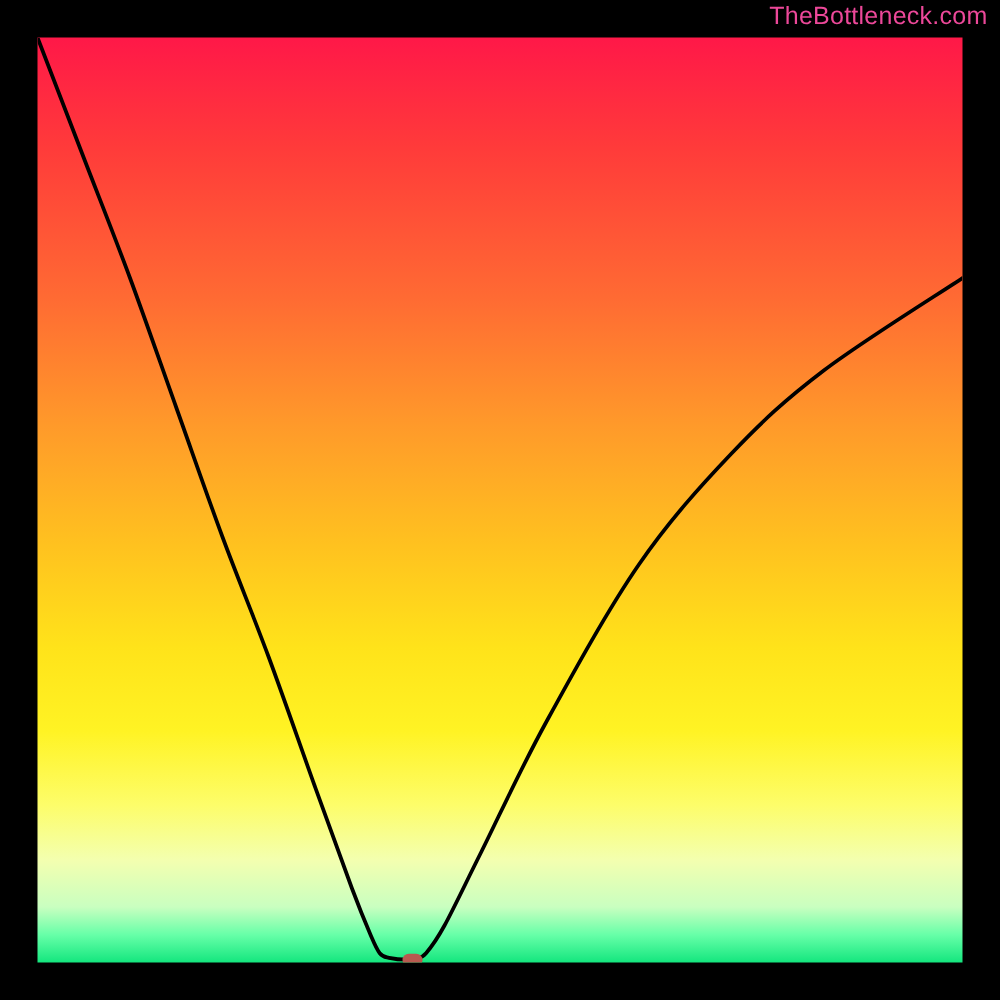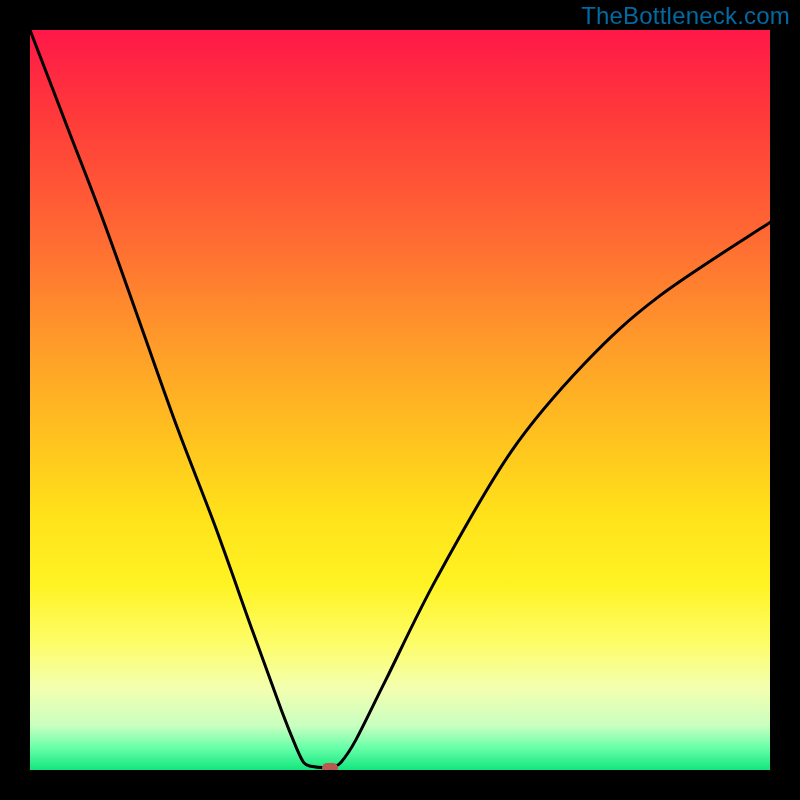--- a/index.html
+++ b/index.html
@@ -8,22 +8,22 @@
     position: relative;
     width: 800px;
     height: 800px;
     background: #000;
   }
   .watermark {
     position: absolute;
     top: 2px;
     right: 10px;
     font-family: Arial, Helvetica, sans-serif;
-    font-size: 24px;
-    color: #0369a1;
+    font-size: 20px;
+    color: #ec4899;
     letter-spacing: 0.2px;
     z-index: 5;
   }
   .plot-area {
     position: absolute;
     left: 30px;
     top: 30px;
     width: 740px;
     height: 740px;
     overflow: hidden;

